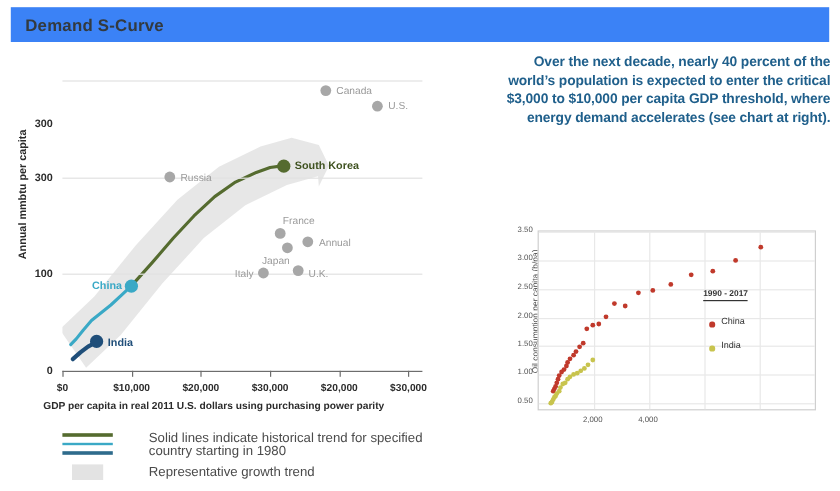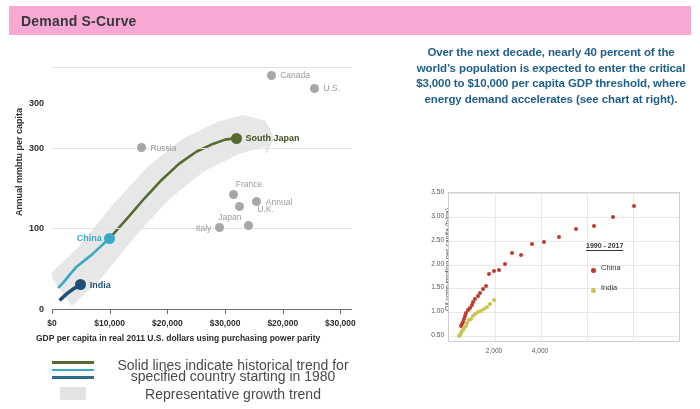--- a/index.html
+++ b/index.html
@@ -5,21 +5,21 @@
   html,body{margin:0;padding:0;}
   body{
     width:700px;height:409px;overflow:hidden;
     background:#ffffff;
     font-family:"Liberation Sans", sans-serif;
     position:relative;
   }
   
   #header-bar{
     position:absolute;left:9px;top:6px;width:682px;height:29px;
-    background:#f9a8d4;
+    background:#3b82f6;
     display:flex;align-items:center;
   }
   #header-title{
     font-size:14px;font-weight:bold;color:#333a3f;
     padding-left:12px;letter-spacing:.2px;
   }
 
   
   #left-panel{position:absolute;left:0;top:37px;width:400px;height:372px;background:#fff;}
 
@@ -57,21 +57,21 @@
   }
   .hl-dot{position:absolute;width:11px;height:11px;border-radius:50%;}
   .hl-label{position:absolute;font-size:9px;font-weight:bold;white-space:nowrap;}
 
   
   #legend{position:absolute;left:52px;top:324px;width:300px;}
   .legend-lines{position:absolute;left:0;top:0;width:42px;}
   .legend-line{width:42px;height:2.5px;margin-bottom:5px;}
   .legend-swatch{position:absolute;left:8px;width:26px;height:13px;background:#e3e3e3;}
   .legend-text{
-    position:absolute;left:56px;font-size:14px;color:#4b4b4b;line-height:11px;text-align:center;
+    position:absolute;left:72px;font-size:11px;color:#4b4b4b;line-height:11px;
   }
 
   
   #right-panel{position:absolute;left:400px;top:37px;width:300px;height:372px;background:#fff;}
   #pullquote{
     position:absolute;left:10px;top:8px;width:282px;
     font-size:11.5px;font-weight:bold;color:#1f5f8b;
     text-align:center;line-height:15.5px;letter-spacing:-.1px;
   }
 
@@ -128,23 +128,23 @@
       <div class="country-label" style="color: rgb(154, 154, 154); left: 271.5px; top: 24.0323px;">U.S.</div>
       <div class="country-dot" style="left: 177.231px; top: 130.984px; background: rgb(167, 167, 167);"></div>
       <div class="country-label" style="color: rgb(154, 154, 154); left: 183.731px; top: 120.484px;">France</div>
       <div class="country-dot" style="left: 200.308px; top: 138.242px; background: rgb(167, 167, 167);"></div>
       <div class="country-label" style="color: rgb(154, 154, 154); left: 213.808px; top: 137.742px;">Annual</div>
       <div class="country-dot" style="left: 183px; top: 143.081px; background: rgb(167, 167, 167);"></div>
       <div class="country-label" style="color: rgb(154, 154, 154); right: 110.5px; top: 152.581px;">Japan</div>
       <div class="country-dot" style="left: 162.808px; top: 164.048px; background: rgb(167, 167, 167);"></div>
       <div class="country-label" style="color: rgb(154, 154, 154); right: 140.692px; top: 163.548px;">Italy</div>
       <div class="country-dot" style="left: 191.654px; top: 162.435px; background: rgb(167, 167, 167);"></div>
-      <div class="country-label" style="color: rgb(154, 154, 154); left: 205.154px; top: 145px; text-align: center;">U.K.</div>
+      <div class="country-label" style="color: rgb(154, 154, 154); left: 205.154px; top: 164px; text-align: center;">U.K.</div>
       <div class="hl-dot" style="left: 179.115px; top: 73.5323px; background: rgb(85, 107, 47);"></div>
-      <div class="hl-label" style="color: rgb(63, 82, 32); left: 193.615px; top: 74.0323px;">South Japan</div>
+      <div class="hl-label" style="color: rgb(63, 82, 32); left: 193.615px; top: 74.0323px;">South Korea</div>
       <div class="hl-dot" style="left: 52.1923px; top: 173.532px; background: rgb(58, 169, 198);"></div>
       <div class="hl-label" style="color: rgb(58, 169, 198); right: 250.308px; top: 174.032px;">China</div>
       <div class="hl-dot" style="left: 23.3462px; top: 220.306px; background: rgb(31, 78, 121);"></div>
       <div class="hl-label" style="color: rgb(31, 78, 121); left: 37.8462px; top: 220.806px;">India</div>
     </div>
 
   <div id="x-axis-line"></div>
   <div id="x-axis-title">GDP per capita in real 2011 U.S. dollars using purchasing power parity</div>
 
   <div id="legend">
@@ -170,21 +170,21 @@
     <div class="x-tick-label" style="left: 201.077px; top: 281px;">$30,000</div>
     <div class="x-tick-mark" style="left: 225.077px;"></div>
     <div class="x-tick-label" style="left: 258.769px; top: 281px;">$20,000</div>
     <div class="x-tick-mark" style="left: 282.769px;"></div>
     <div class="x-tick-label" style="left: 316.462px; top: 281px;">$30,000</div>
     <div class="x-tick-mark" style="left: 340.462px;"></div>
   </div>
 
 <div id="right-panel">
 
-  <div id="pullquote" style="color: rgb(31, 95, 139);">Over the next decade, nearly 40 percent of the world’s population is expected to enter the critical $3,000 to $10,000 per capita GDP threshold, where energy demand accelerates (see chart at right).</div>
+  <div id="pullquote" style="color: rgb(31, 95, 139); text-align: right;">Over the next decade, nearly 40 percent of the world’s population is expected to enter the critical $3,000 to $10,000 per capita GDP threshold, where energy demand accelerates (see chart at right).</div>
 
   <div id="right-chart">
     <div id="rc-ytitle">Oil consumption per capita (b/pa)</div>
     <div id="rc-plot">
         <div class="rc-hgrid" style="top: 143.226px;"></div>
         <div class="rc-hgrid" style="top: 119.355px;"></div>
         <div class="rc-hgrid" style="top: 95.4839px;"></div>
         <div class="rc-hgrid" style="top: 71.6129px;"></div>
         <div class="rc-hgrid" style="top: 47.7419px;"></div>
         <div class="rc-hgrid" style="top: 23.871px;"></div>

